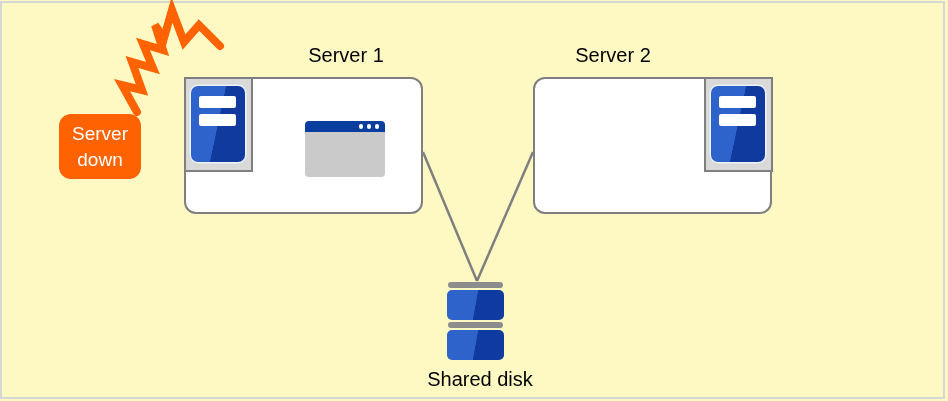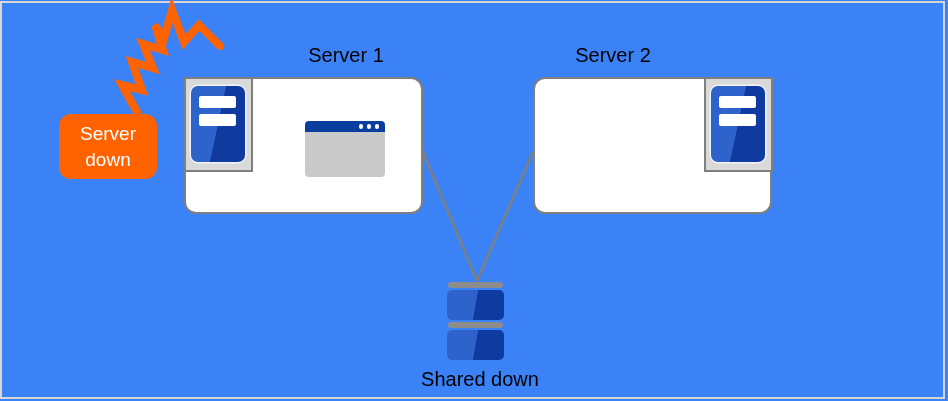--- a/index.html
+++ b/index.html
@@ -1,19 +1,19 @@
 <!DOCTYPE html>
 <html><head>
 <meta charset="utf-8">
 <style>
   html,body{margin:0;padding:0;background:#fff;}
   .canvas{
     position:relative;
     width:948px;height:401px;
-    background:#3b82f6;
+    background:#fef9c3;
     font-family:"Liberation Sans", sans-serif;
     overflow:hidden;
   }
   .frame{
     position:absolute;left:0;top:1px;width:941px;height:394px;
     border:2px solid #d6d6d6;pointer-events:none;
   }
   .overlay{position:absolute;left:0;top:0;z-index:1;}
   .node-label{
     position:absolute;z-index:2;
@@ -54,21 +54,21 @@
   .tbar2{top:28px;}
   .app-window{position:absolute;left:305px;top:121px;width:80px;height:56px;z-index:3;}
   .win-title{
     height:11px;background:#0a3e9e;border-radius:4px 4px 0 0;
     display:flex;align-items:center;justify-content:flex-end;
     gap:3.5px;padding-right:6px;box-sizing:border-box;
   }
   .dot{width:4.5px;height:4.5px;border-radius:50%;background:#ffffff;}
   .win-body{height:45px;background:#cacaca;border-radius:0 0 4px 4px;}
   .alert-box{
-    position:absolute;left:59px;top:114px;width:98px;height:65px;z-index:3;
+    position:absolute;left:59px;top:114px;width:82px;height:65px;z-index:3;
     box-sizing:border-box;
     background:#ff6200;border-radius:12px;
     display:flex;align-items:center;justify-content:center;
     padding:0 10px;
   }
   .alert-text{
     color:#ffffff;font-size:19px;line-height:26px;text-align:center;
   }
   .disk{position:absolute;left:447px;top:282px;width:58px;height:78px;z-index:2;}
   .disk-bar{
@@ -132,16 +132,16 @@
     <div class="alert-text">Server down</div>
   </div>
 
   <div class="disk">
     <div class="disk-bar disk-bar1"></div>
     <div class="disk-seg disk-seg1"></div>
     <div class="disk-bar disk-bar2"></div>
     <div class="disk-seg disk-seg2"></div>
   </div>
 
-  <div class="node-label disk-label">Shared down</div>
+  <div class="node-label disk-label">Shared disk</div>
 
   <div class="frame"></div>
 </div>
 
 </body></html>

